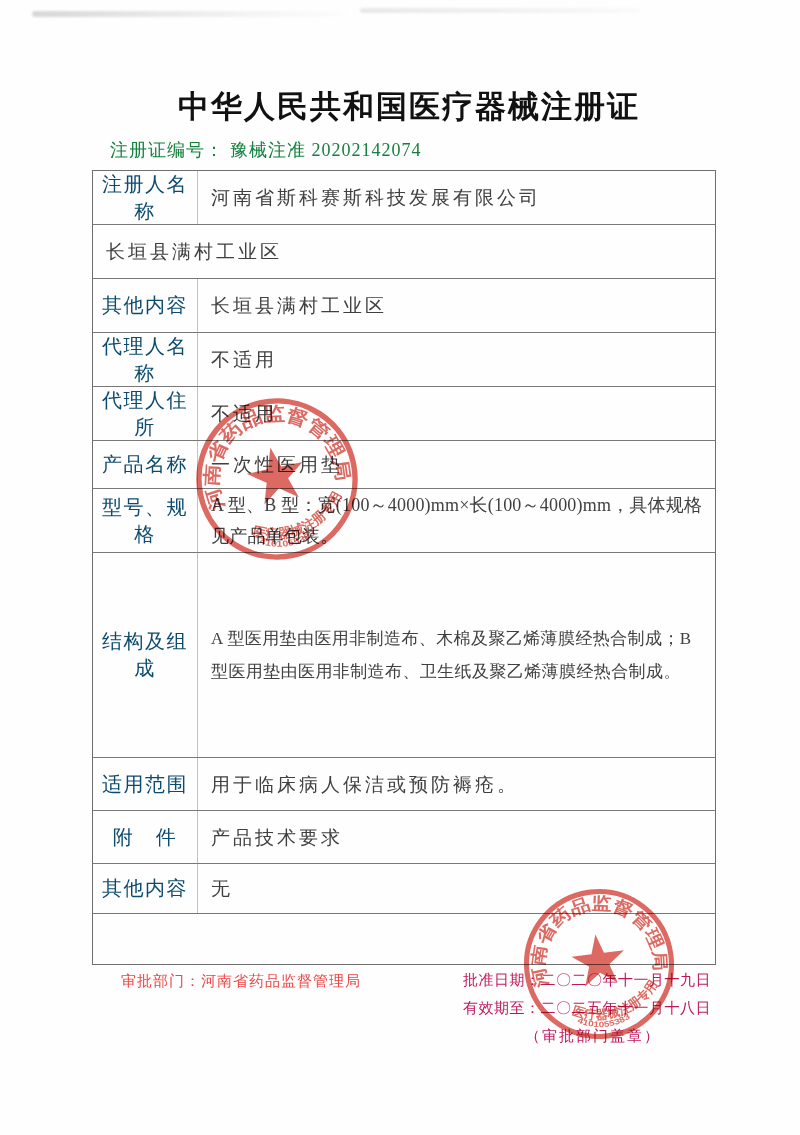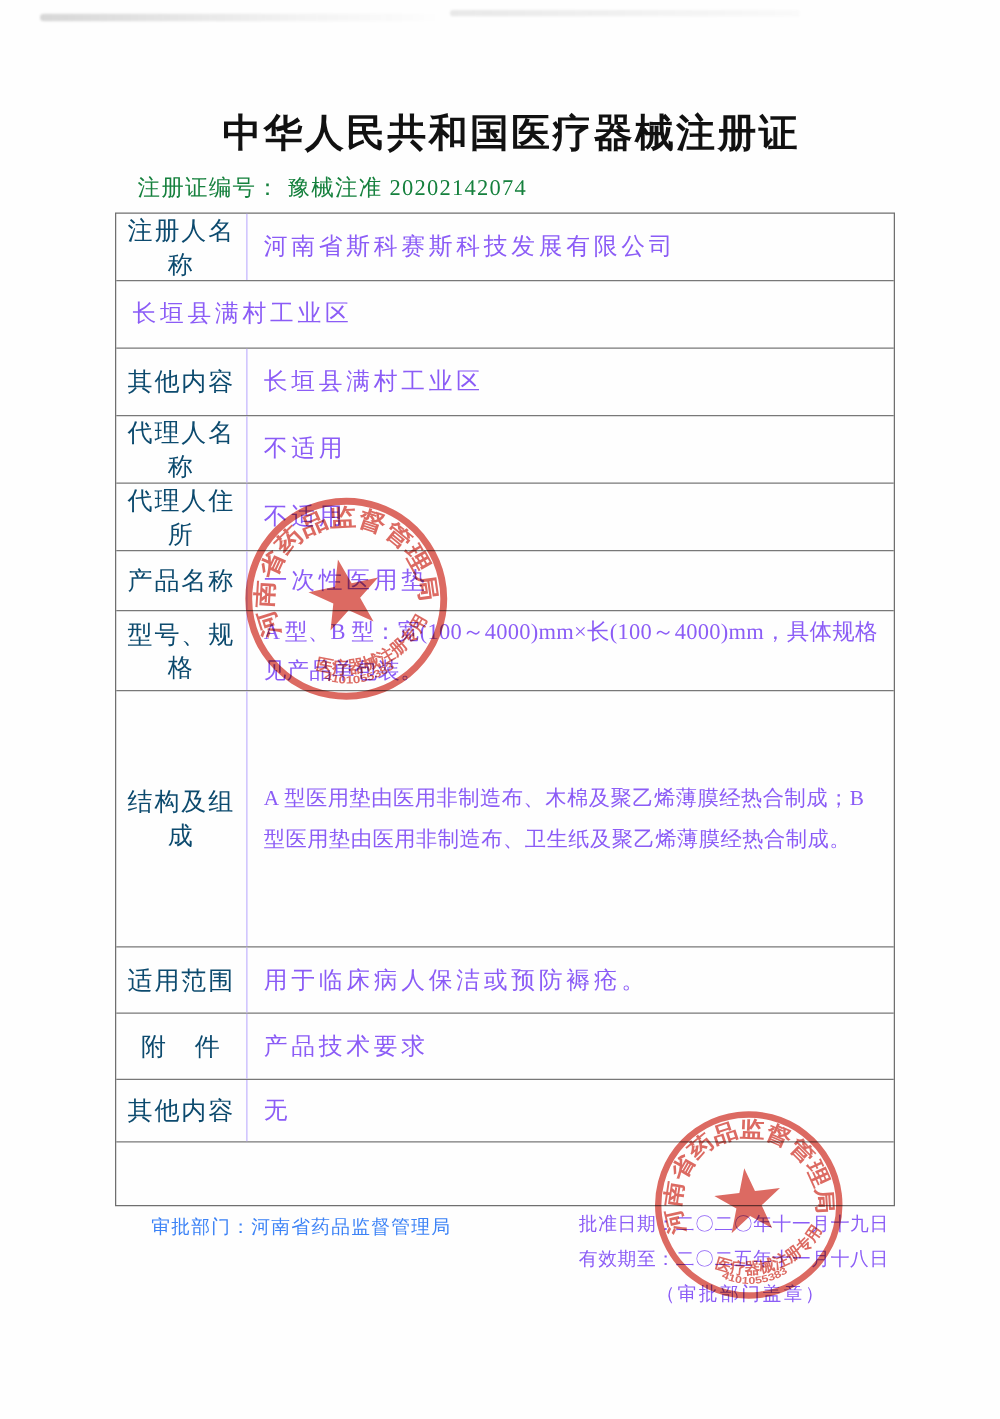--- a/index.html
+++ b/index.html
@@ -44,33 +44,33 @@
     border-right:1px solid #c4b5fd;
     display:flex;align-items:center;justify-content:center;
     text-align:center;
     font-size:20px;letter-spacing:1.5px;color:#0c4a6e;
     padding:0 4px;
   }
   .tvalue{
     flex:1 1 auto;box-sizing:border-box;
     display:flex;align-items:center;
     padding:4px 8px 4px 13px;
-    font-size:19px;letter-spacing:3px;color:#8b5cf6;
+    font-size:19px;letter-spacing:3px;color:#404040;
     line-height:31px;
   }
   .trow.tight .tvalue{font-size:18px;letter-spacing:0.2px;line-height:31px;}
   .trow.tight2 .tvalue{font-size:17px;letter-spacing:0.4px;line-height:33px;}
 
   .footer-left{
     position:absolute;left:121px;top:972px;
-    font-size:15px;letter-spacing:1px;color:#3b82f6;
+    font-size:15px;letter-spacing:1px;color:#ef4444;
   }
   .footer-right{
     position:absolute;left:463px;top:966px;
-    font-size:15px;letter-spacing:0.5px;color:#8b5cf6;line-height:28px;
+    font-size:15px;letter-spacing:0.5px;color:#be185d;line-height:28px;
   }
   .footer-right .seal-note{padding-left:62px;letter-spacing:2px;}
 
   .stamp{
     position:absolute;pointer-events:none;
     mix-blend-mode:multiply;opacity:.82;
   }
   .stamp.one{left:193px;top:395px;width:168px;height:168px;transform:rotate(-12deg);}
   .stamp.two{left:521px;top:886px;width:156px;height:156px;transform:rotate(-7deg);}
   .stamp text{font-family:"Liberation Sans","DejaVu Sans",sans-serif;font-weight:700;}

